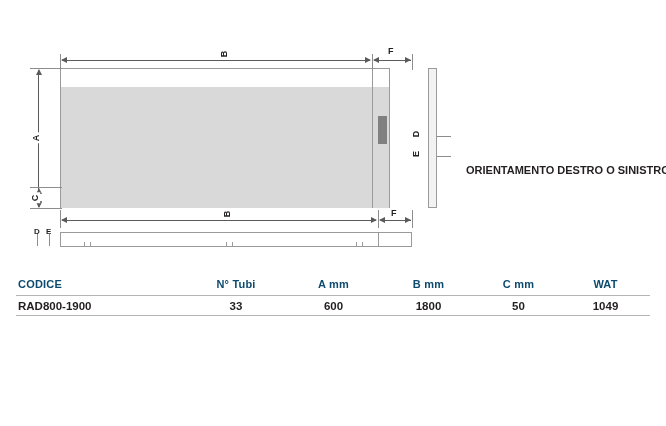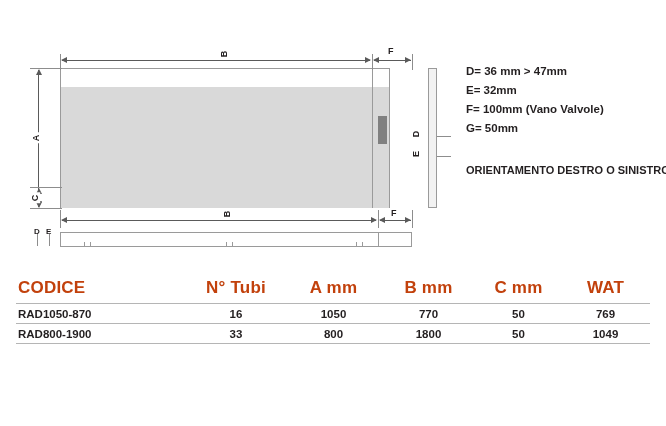--- a/index.html
+++ b/index.html
@@ -208,23 +208,23 @@
     left: 16px;
     top: 278px;
     width: 634px;
     border-collapse: collapse;
   }
   .table th, .table td {
     border: 0;
     padding: 0;
   }
   .thead-row th {
-    font-size: 17px;
-    font-weight: bold;
-    color: #c2410c;
+    font-size: 11px;
+    font-weight: bold;
+    color: #0c4a6e;
     padding-bottom: 5px;
     text-align: center;
     letter-spacing: 0.2px;
     margin-top: 8px;
   }
   .thead-row th.first {
     text-align: left;
     padding-left: 2px;
   }
   .table tbody td {
@@ -312,26 +312,20 @@
     <div class="arrow arr-right" style="left:405px; top:173px;"></div>
     <div class="dim-label" style="left:389px; top:164px;">F</div>
 
     <div class="dim-label" style="left:32px; top:183px; font-size:8px;">D</div>
     <div class="dim-label" style="left:44px; top:183px; font-size:8px;">E</div>
     <div class="ext-v" style="left:37px; top:190px; height:12px;"></div>
     <div class="ext-v" style="left:49px; top:190px; height:12px;"></div>
 
   </div>
 
-  <div class="legend">
-    <div class="legend-line">D= 36 mm &gt; 47mm</div>
-    <div class="legend-line">E= 32mm</div>
-    <div class="legend-line">F= 100mm (Vano Valvole)</div>
-    <div class="legend-line">G= 50mm</div>
-  </div>
   <div class="legend-note">ORIENTAMENTO DESTRO O SINISTRO</div>
 
   <table class="table">
     <colgroup>
       <col style="width:170px;">
       <col style="width:100px;">
       <col style="width:95px;">
       <col style="width:95px;">
       <col style="width:85px;">
       <col style="width:89px;">
@@ -344,31 +338,23 @@
         <th>B mm</th>
         <th>C mm</th>
         <th>WAT</th>
       </tr>
       <tr class="head-underline">
         <td colspan="6"></td>
       </tr>
     </thead>
     <tbody>
       <tr>
-        <td class="first">RAD1050-870</td>
-        <td>16</td>
-        <td>1050</td>
-        <td>770</td>
-        <td>50</td>
-        <td>769</td>
-      </tr>
-      <tr>
         <td class="first">RAD800-1900</td>
         <td>33</td>
-        <td>800</td>
+        <td>600</td>
         <td>1800</td>
         <td>50</td>
         <td>1049</td>
       </tr>
     </tbody>
   </table>
 
 </div>
 
 </body></html>

